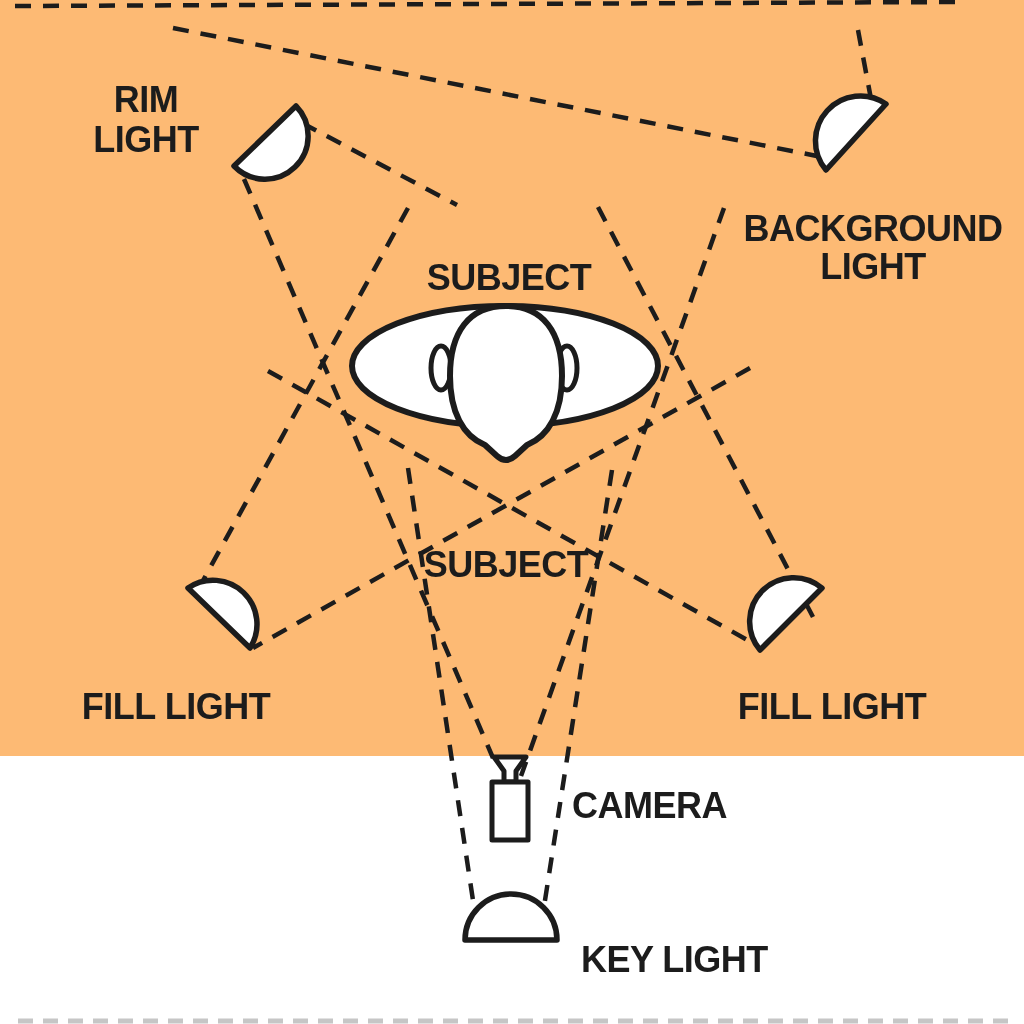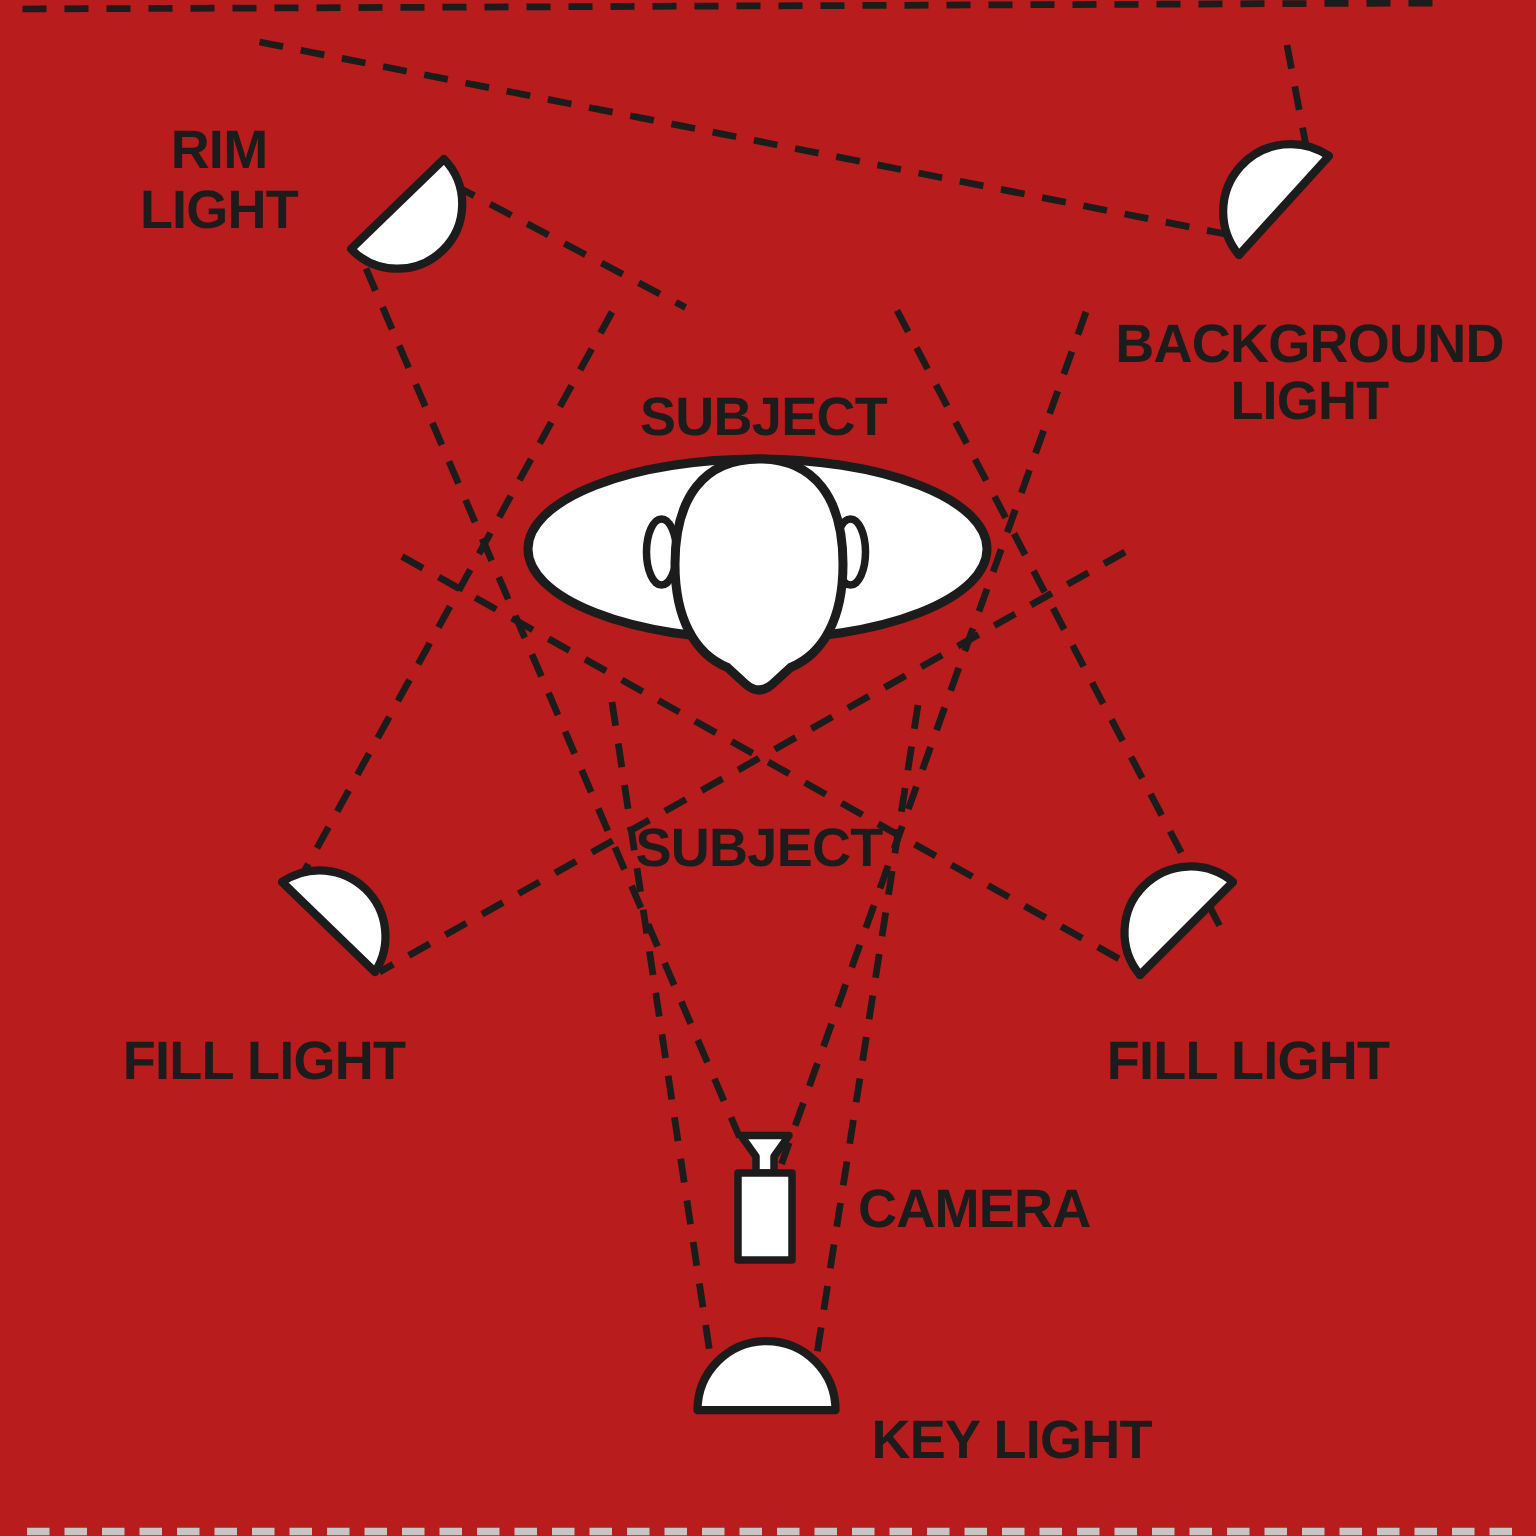--- a/index.html
+++ b/index.html
@@ -5,23 +5,23 @@
   html, body {
     margin: 0;
     padding: 0;
     background: #ffffff;
     width: 1024px;
     height: 1024px;
     overflow: hidden;
   }
   #stage {
     width: 1024px;
-    height: 1024px;
+    height: 756px;
     position: relative;
-    background: #b91c1c;
+    background: #fdba74;
   }
   svg { display: block; }
   .beam {
     stroke: #1c1c1c;
     stroke-width: 4.5;
     stroke-dasharray: 16 12;
     stroke-linecap: butt;
     fill: none;
   }
   .beam.faint {

